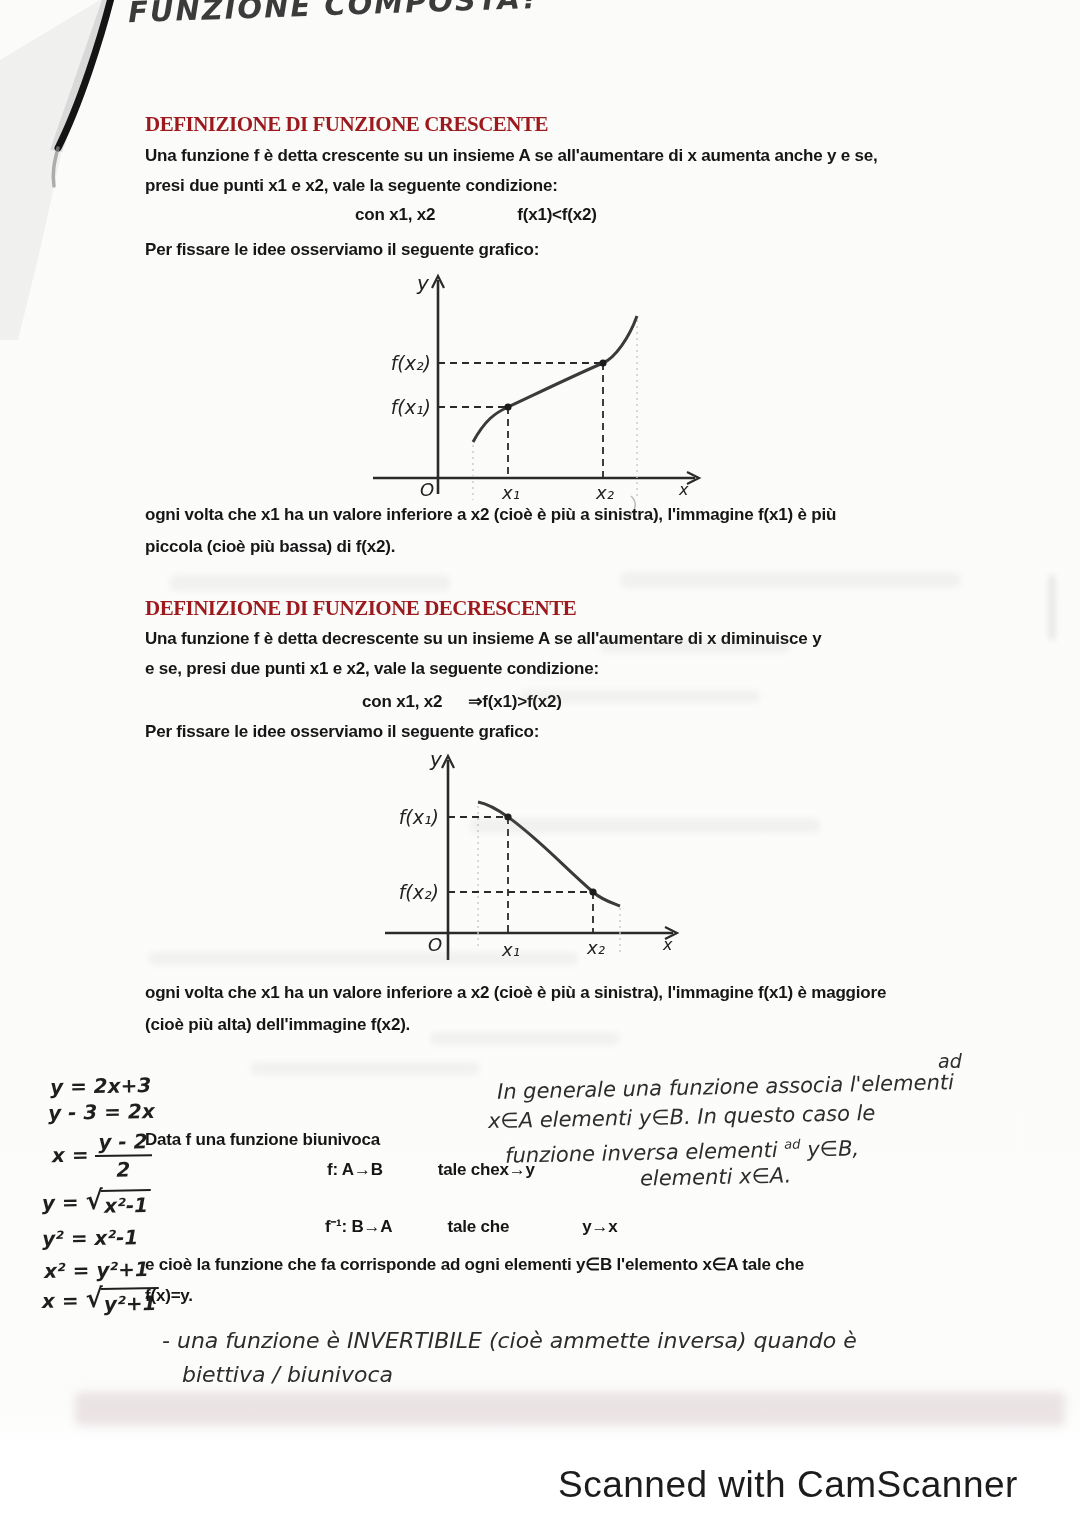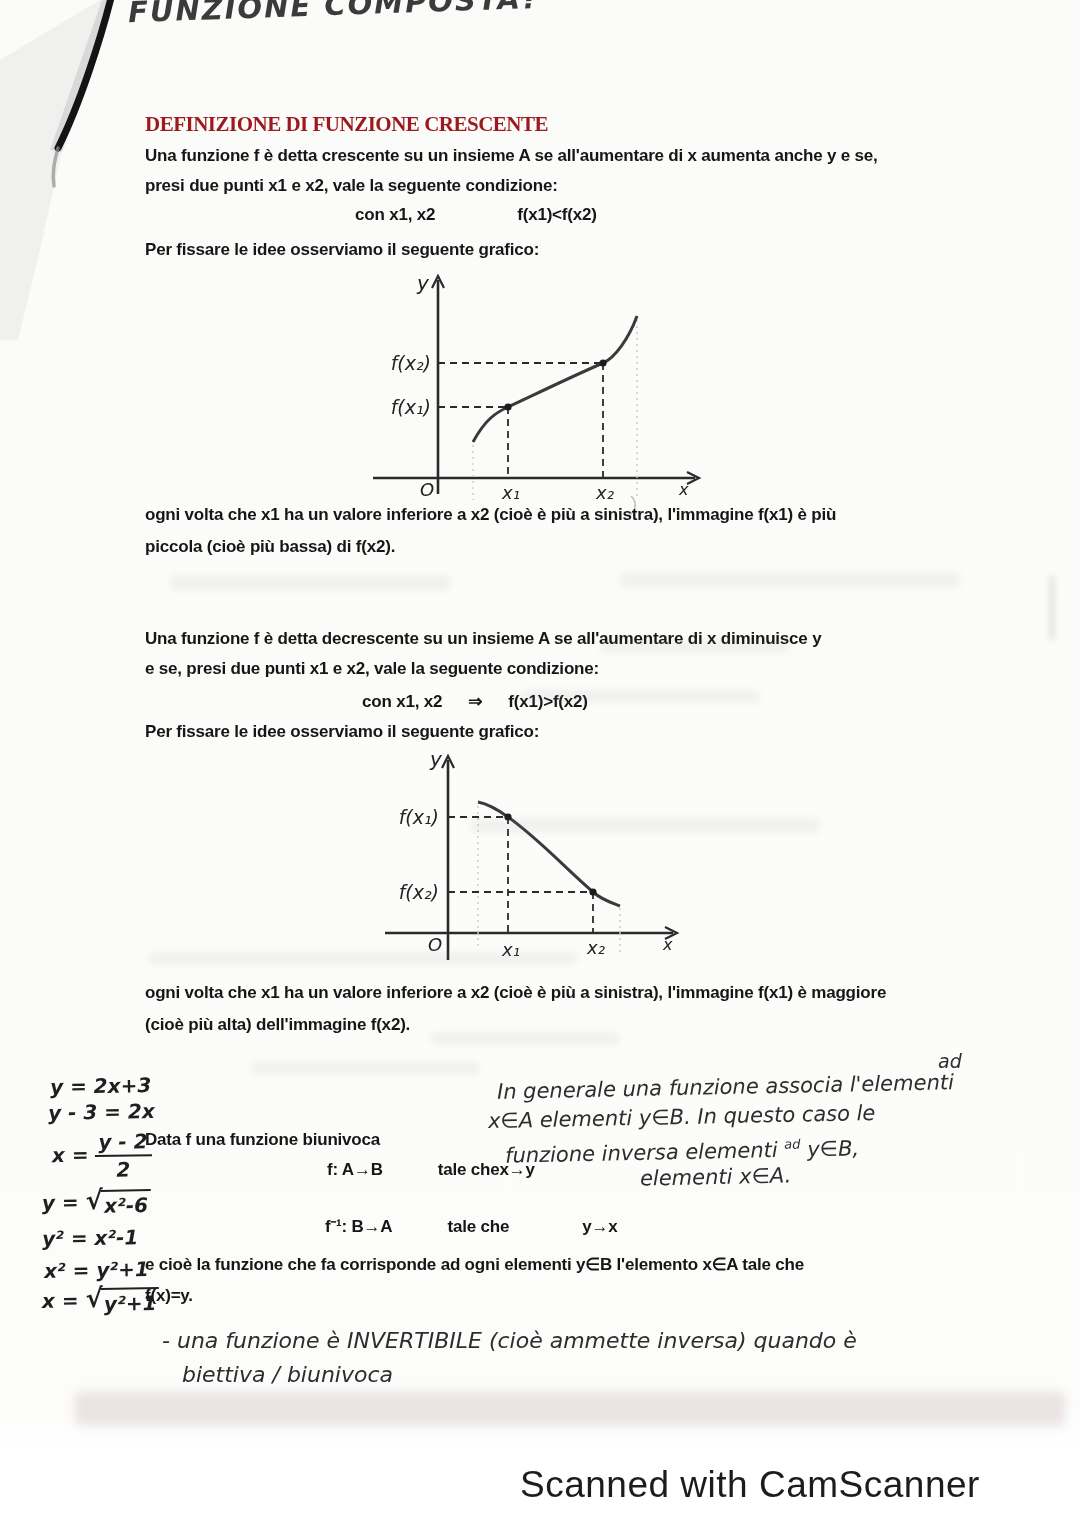--- a/index.html
+++ b/index.html
@@ -19,21 +19,21 @@
   .sup{font-size:13px;vertical-align:super;}
   .frac{display:inline-flex;flex-direction:column;align-items:center;vertical-align:middle;margin-left:6px;}
   .frac .num{padding:0 4px 1px 4px;border-bottom:2px solid #1f1f1f;}
   .frac .den{padding-top:1px;}
   .radical{display:inline-flex;align-items:flex-start;}
   .radical .rsign{font-size:26px;font-style:normal;line-height:20px;margin-right:-2px;}
   .radical .rbody{border-top:2px solid #1f1f1f;padding:2px 3px 0 3px;}
   
   .smudge{position:absolute;background:#8a8a8a;opacity:0.09;filter:blur(3px);border-radius:6px;}
   .smudge.pink{background:#cbb6ba;opacity:0.35;filter:blur(5px);}
-  .footer{font-size:37px;font-weight:500;color:#1c1c1c;letter-spacing:0.5px;white-space:nowrap;}
+  .footer{font-size:37px;font-weight:500;color:#1c1c1c;letter-spacing:0.5px;white-space:nowrap;margin-left:38px;}
   svg text{font-family:"DejaVu Sans",sans-serif;font-style:italic;fill:#222;}
 </style>
 </head>
 <body>
 
 <div class="page">
 
   <svg class="abs" style="left:0;top:0" width="200" height="340" viewBox="0 0 200 340">
     <polygon points="100,0 114,0 62,150 40,250 18,340 0,340 0,60" fill="#ededec" opacity="0.8"></polygon>
     <polygon points="102,0 114,0 62,152 50,150" fill="#c9c9c9" opacity="0.6"></polygon>
@@ -77,26 +77,27 @@
     <text x="55" y="224" font-size="18">O</text>
     <text x="66" y="98" font-size="19" text-anchor="end">f(x₂)</text>
     <text x="66" y="142" font-size="19" text-anchor="end">f(x₁)</text>
     <text x="137" y="227" font-size="18">x₁</text>
     <text x="231" y="227" font-size="18">x₂</text>
   </svg>
 
   <div class="abs print" style="left:145px;top:505px">ogni volta che x1 ha un valore inferiore a x2 (cioè è più a sinistra), l'immagine f(x1) è più</div>
   <div class="abs print" style="left:145px;top:537px">piccola (cioè più bassa) di f(x2).</div>
 
+  <div class="abs heading" style="left:145px;top:596px">DEFINIZIONE DI FUNZIONE DECRESCENTE</div>
   <div class="abs print" style="left:145px;top:629px">Una funzione f è detta decrescente su un insieme A se all'aumentare di x diminuisce y</div>
   <div class="abs print" style="left:145px;top:659px">e se, presi due punti x1 e x2, vale la seguente condizione:</div>
   <div class="abs condline" style="left:362px;top:691px">
     <span class="print">con x1, x2</span>
     <span class="print" style="margin-left:26px">⇒</span>
-    <span class="print" style="margin-left:26px">f(x1)&gt;f(x2)</span>
+    <span class="print" style="">f(x1)&gt;f(x2)</span>
   </div>
   <div class="abs print" style="left:145px;top:722px">Per fissare le idee osserviamo il seguente grafico:</div>
 
   <svg class="abs" style="left:375px;top:750px" width="330" height="225" viewBox="0 0 330 225">
     <line x1="73" y1="10" x2="73" y2="210" stroke="#2a2a2a" stroke-width="2.6"></line>
     <path d="M67,18 L73,6 L79,18" fill="none" stroke="#2a2a2a" stroke-width="2.2"></path>
     <line x1="10" y1="183" x2="298" y2="183" stroke="#2a2a2a" stroke-width="2.6"></line>
     <path d="M290,177 L302,183 L290,189" fill="none" stroke="#2a2a2a" stroke-width="2.2"></path>
     <line x1="103" y1="56" x2="103" y2="198" stroke="#c9c9c9" stroke-width="1.4" stroke-dasharray="2,4"></line>
     <line x1="245" y1="158" x2="245" y2="205" stroke="#c9c9c9" stroke-width="1.4" stroke-dasharray="2,4"></line>
@@ -124,21 +125,21 @@
   <div class="abs hand hand-math" style="left:52px;top:1130px">
     <span>x =</span><span class="frac">
         <span class="num">y - 2</span>
         <span class="den">2</span>
       </span>
   </div>
   <div class="abs hand hand-math" style="left:42px;top:1190px">
     <span>y =</span>
     <span class="radical">
         <span class="rsign">√</span>
-        <span class="rbody">x²-6</span>
+        <span class="rbody">x²-1</span>
       </span>
   </div>
   <div class="abs hand hand-math" style="left:42px;top:1226px">y² = x²-1</div>
   <div class="abs hand hand-math" style="left:44px;top:1258px">x² = y²+1</div>
   <div class="abs hand hand-math" style="left:42px;top:1288px">
     <span>x =</span>
     <span class="radical">
         <span class="rsign">√</span>
         <span class="rbody">y²+1</span>
       </span>

